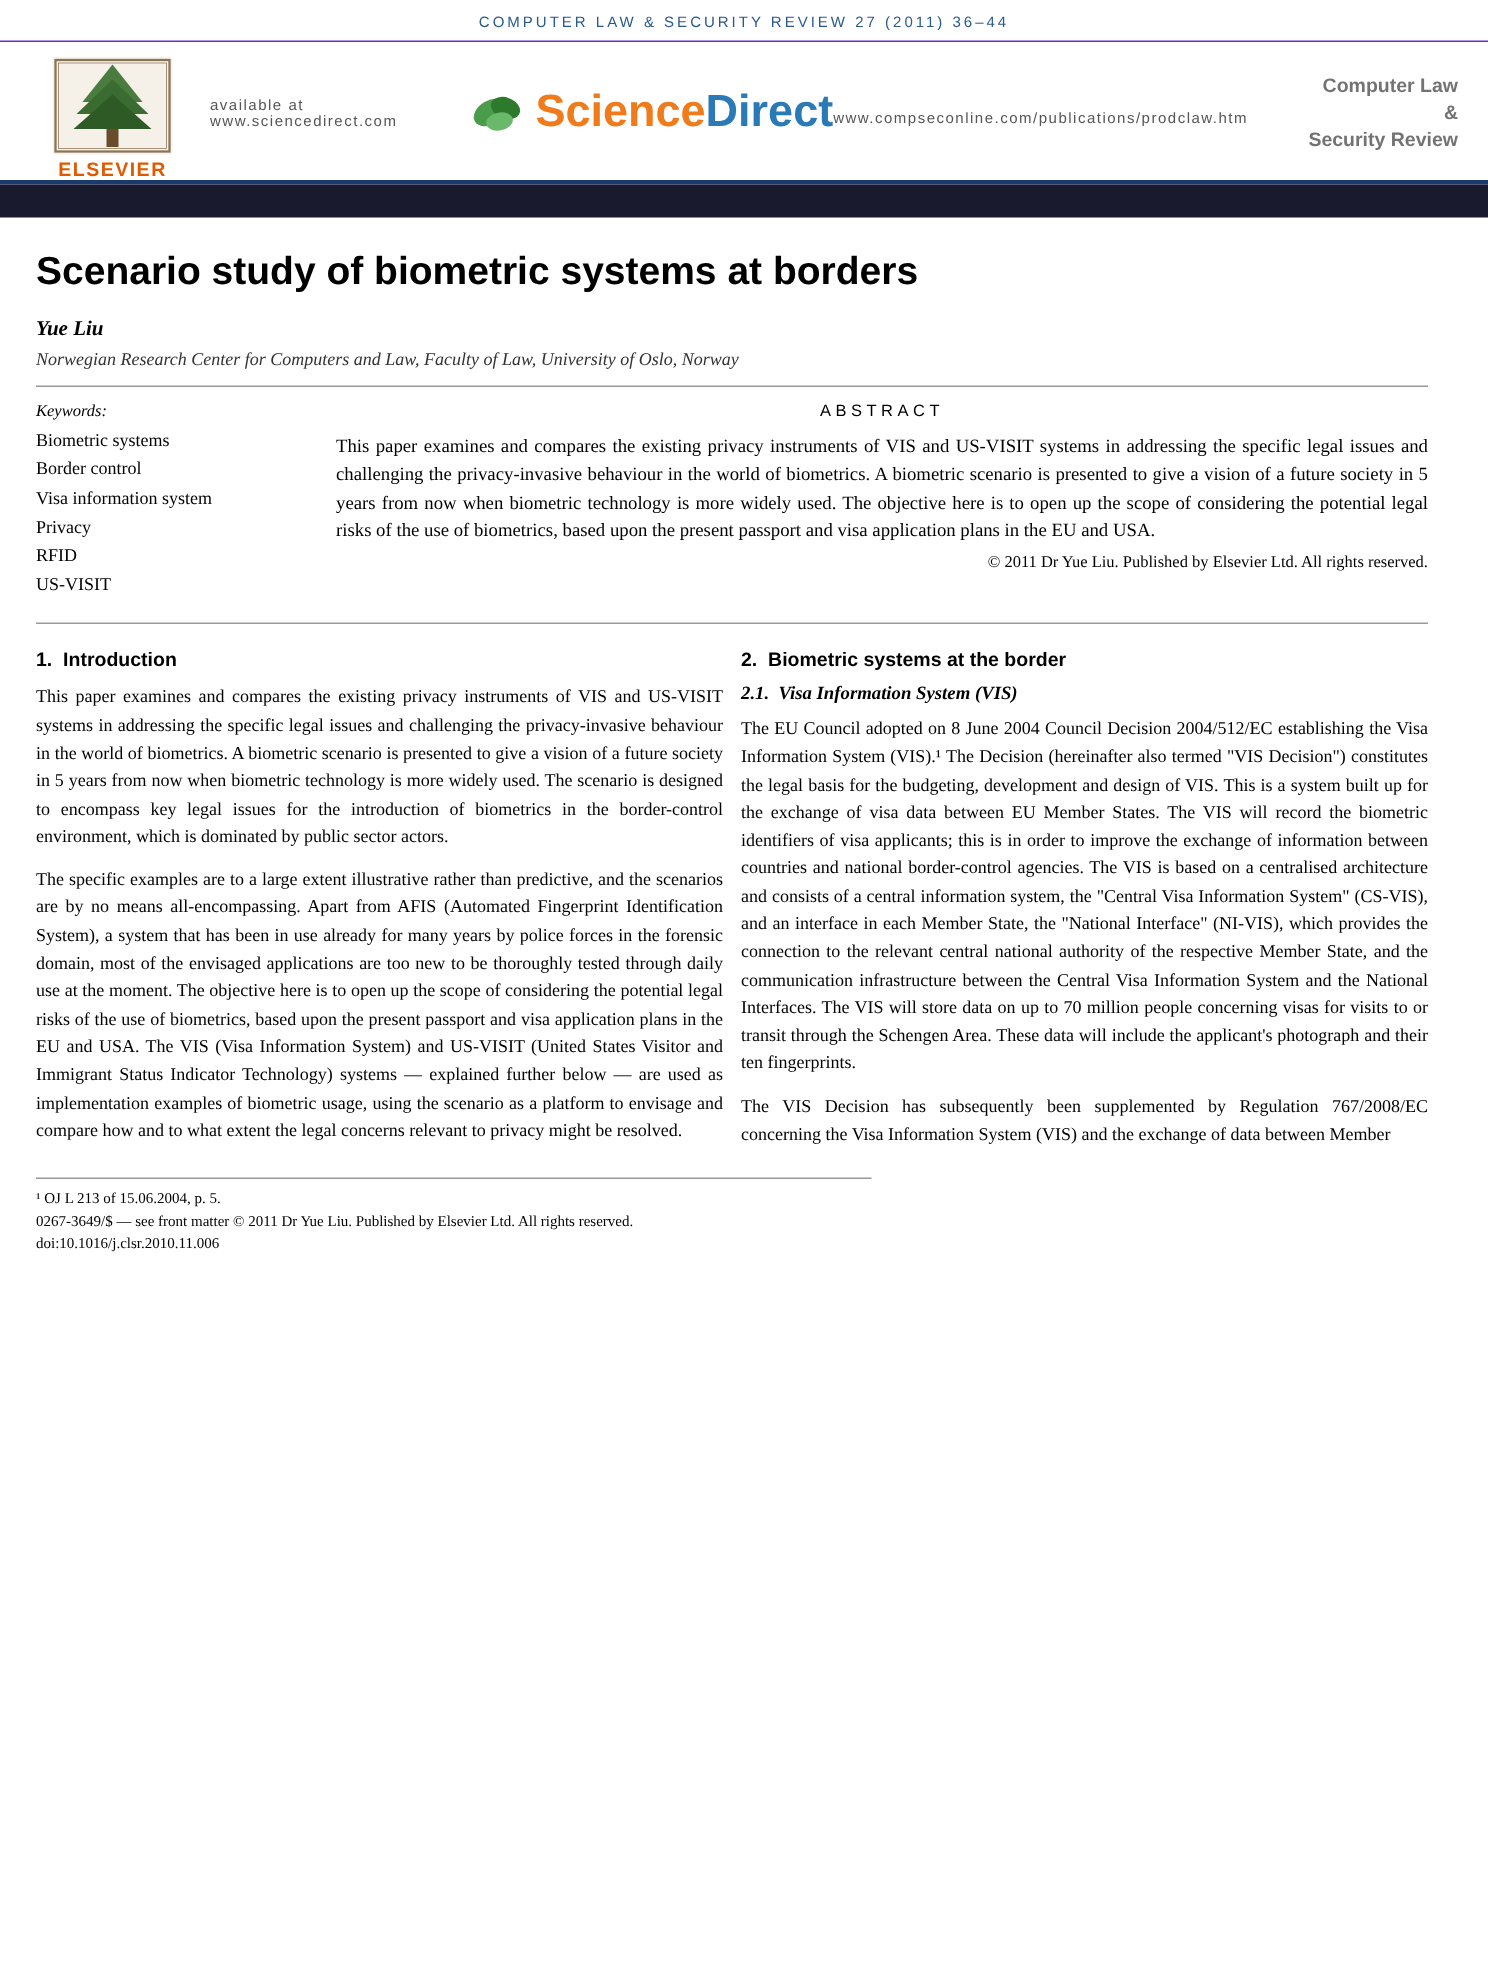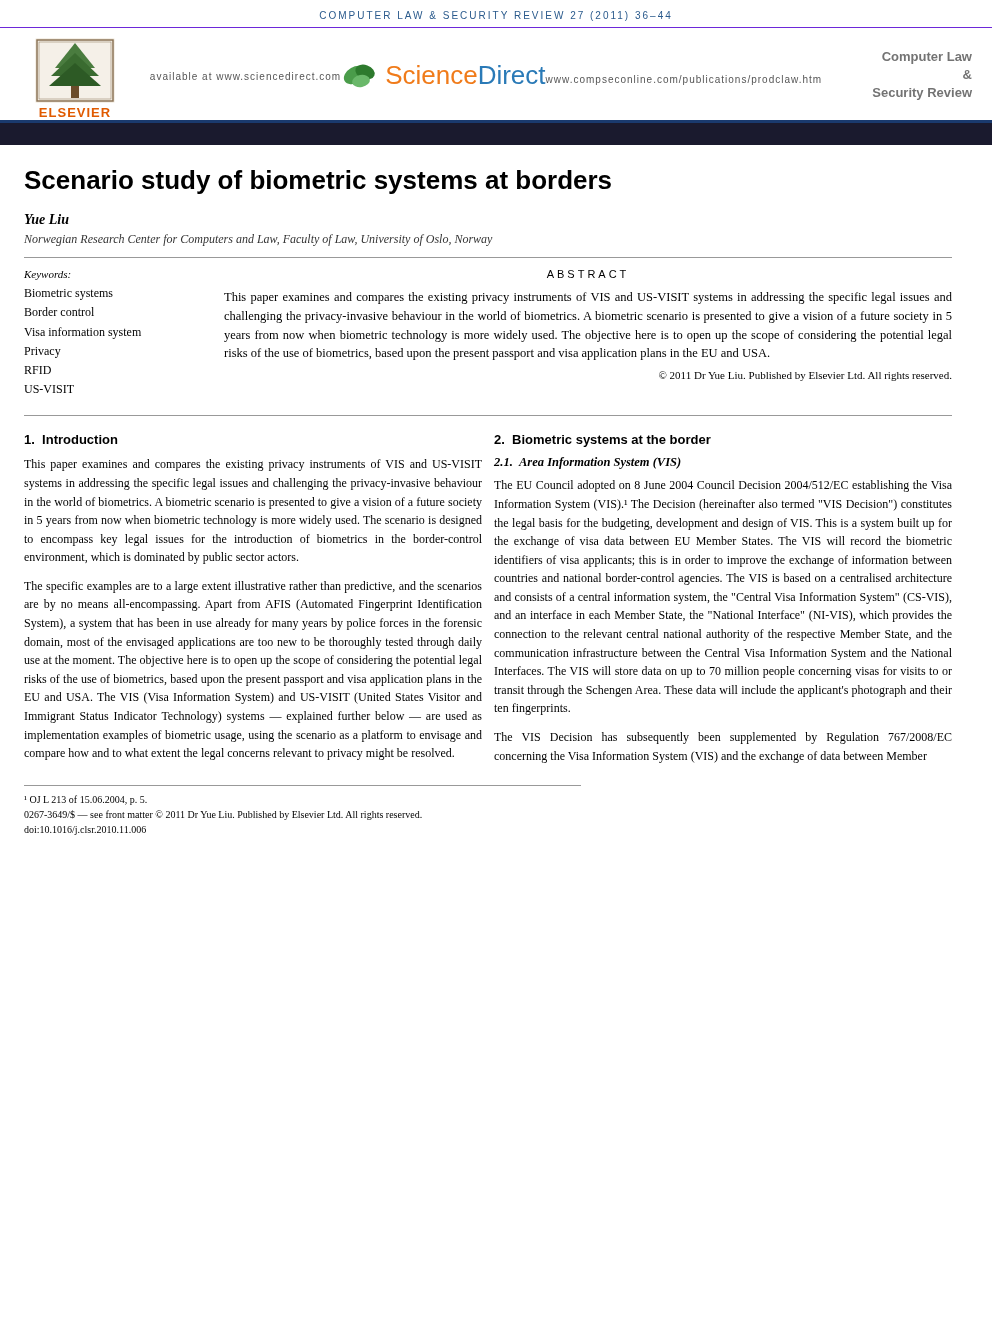--- a/index.html
+++ b/index.html
@@ -57,23 +57,23 @@
       margin-bottom: 6px;
       letter-spacing: 1px;
     }
     .sciencedirect-logo {
       display: flex;
       align-items: center;
       gap: 6px;
       margin-bottom: 8px;
     }
     .sd-text {
-      font-size: 26px;
-      font-family: Arial, sans-serif;
-      font-weight: normal;
+      font-size: 30px;
+      font-family: Arial, sans-serif;
+      font-weight: bold;
       color: #2a7ab7;
       text-align: right;
     }
     .sd-text span { color: #f07b1a; }
     .website-text {
       font-size: 10px;
       color: #555;
       font-family: Arial, sans-serif;
       letter-spacing: 1px;
     }
@@ -336,21 +336,21 @@
         </div>
         <div class="body-text">This paper examines and compares the existing privacy instruments of VIS and US-VISIT systems in addressing the specific legal issues and challenging the privacy-invasive behaviour in the world of biometrics. A biometric scenario is presented to give a vision of a future society in 5 years from now when biometric technology is more widely used. The scenario is designed to encompass key legal issues for the introduction of biometrics in the border-control environment, which is dominated by public sector actors.</div>
         <div class="body-text">The specific examples are to a large extent illustrative rather than predictive, and the scenarios are by no means all-encompassing. Apart from AFIS (Automated Fingerprint Identification System), a system that has been in use already for many years by police forces in the forensic domain, most of the envisaged applications are too new to be thoroughly tested through daily use at the moment. The objective here is to open up the scope of considering the potential legal risks of the use of biometrics, based upon the present passport and visa application plans in the EU and USA. The VIS (Visa Information System) and US-VISIT (United States Visitor and Immigrant Status Indicator Technology) systems — explained further below — are used as implementation examples of biometric usage, using the scenario as a platform to envisage and compare how and to what extent the legal concerns relevant to privacy might be resolved.</div>
       </div>
 
       <div class="col-right">
         <div class="section-heading">
           <span>2.</span>&nbsp;&nbsp;<span>Biometric systems at the border</span>
         </div>
         <div class="subsection-heading">
-          <span>2.1.</span>&nbsp;&nbsp;<span>Area Information System (VIS)</span>
+          <span>2.1.</span>&nbsp;&nbsp;<span>Visa Information System (VIS)</span>
         </div>
         <div class="body-text">The EU Council adopted on 8 June 2004 Council Decision 2004/512/EC establishing the Visa Information System (VIS).¹ The Decision (hereinafter also termed "VIS Decision") constitutes the legal basis for the budgeting, development and design of VIS. This is a system built up for the exchange of visa data between EU Member States. The VIS will record the biometric identifiers of visa applicants; this is in order to improve the exchange of information between countries and national border-control agencies. The VIS is based on a centralised architecture and consists of a central information system, the "Central Visa Information System" (CS-VIS), and an interface in each Member State, the "National Interface" (NI-VIS), which provides the connection to the relevant central national authority of the respective Member State, and the communication infrastructure between the Central Visa Information System and the National Interfaces. The VIS will store data on up to 70 million people concerning visas for visits to or transit through the Schengen Area. These data will include the applicant's photograph and their ten fingerprints.</div>
         <div class="body-text">The VIS Decision has subsequently been supplemented by Regulation 767/2008/EC concerning the Visa Information System (VIS) and the exchange of data between Member</div>
       </div>
     </div>
 
     <hr class="footnote-divider">
     <div class="footnote-text">¹ OJ L 213 of 15.06.2004, p. 5.</div>
     <div class="footnote-text">0267-3649/$ — see front matter © 2011 Dr Yue Liu. Published by Elsevier Ltd. All rights reserved.</div>
     <div class="footnote-text">doi:10.1016/j.clsr.2010.11.006</div>

